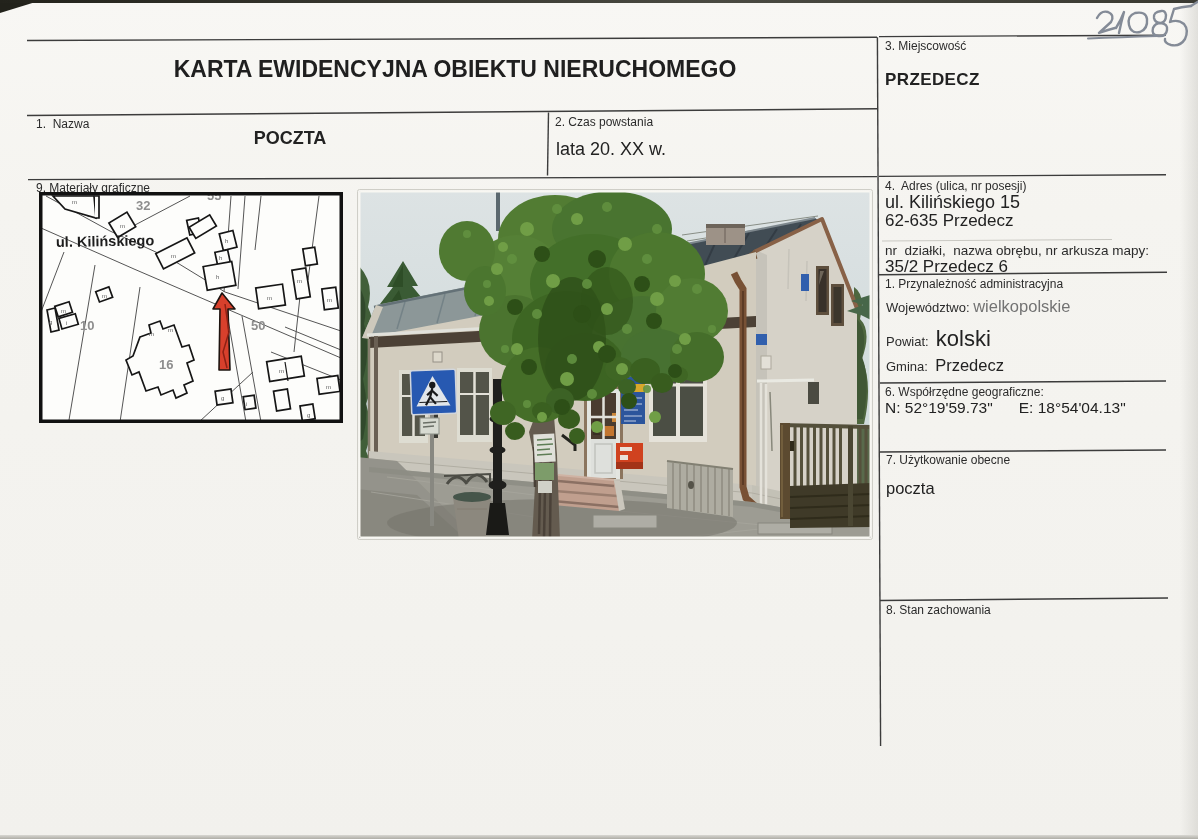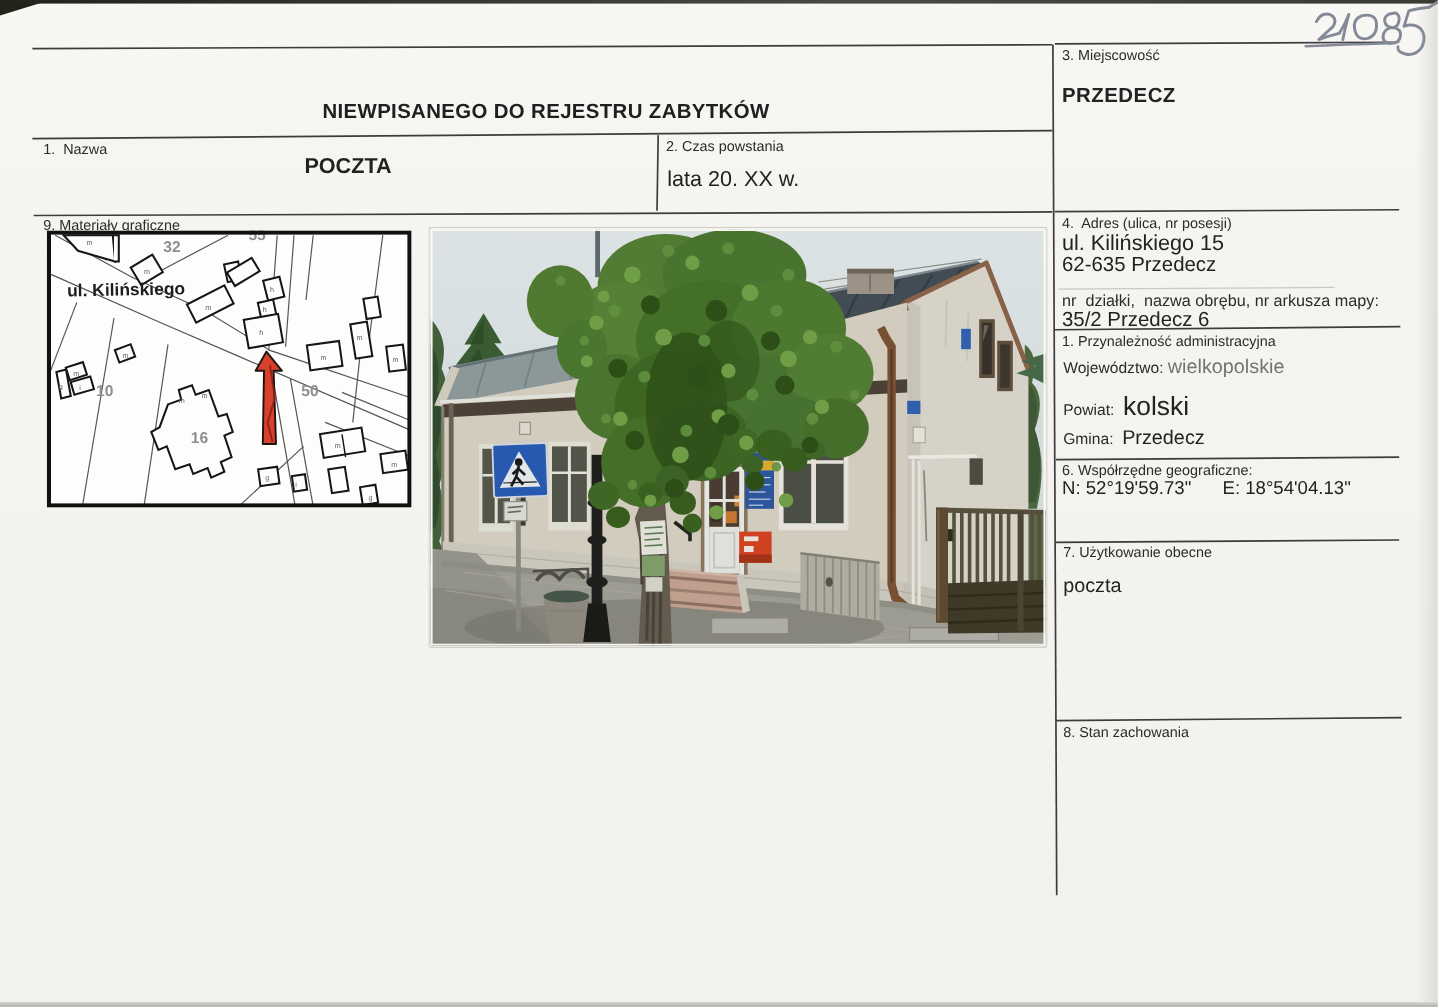--- a/index.html
+++ b/index.html
@@ -57,22 +57,22 @@
       <path d="M1097 18 Q1101 10 1108 12 Q1115 15 1111 22 L1099 33 Q1107 30 1115 28"></path>
       <path d="M1116 28 Q1121 20 1124 12 Q1121 23 1119 33"></path>
       <path d="M1135 13 Q1127 16 1129 25 Q1131 34 1140 32 Q1148 29 1147 19 Q1146 11 1135 13 Z"></path>
       <path d="M1161 11 Q1153 12 1154 18 Q1155 23 1161 23 Q1168 24 1167 30 Q1166 37 1158 36 Q1151 35 1153 28 Q1155 23 1161 23 Q1166 22 1166 15 Q1165 10 1161 11 Z"></path>
       <path d="M1191 6 Q1181 7 1174 9 L1170 22 Q1178 19 1184 24 Q1189 30 1185 39 Q1180 47 1171 45 Q1164 43 1165 39"></path>
       <path d="M1191 6 Q1196 3 1199 1"></path>
       <path d="M1088 38.5 Q1120 37 1158 36" stroke-width="2"></path>
     </g>
   </svg>
 
-
-  <div class="t" style="left:0;top:83px;width:910px;text-align:center;font-size:17px;font-weight:bold;letter-spacing:0.3px;color:#1f1f1f;">NIEWPISANEGO DO REJESTRU ZABYTKÓW</div>
+  <div class="t" style="left:0;top:56px;width:910px;text-align:center;font-size:23px;font-weight:bold;letter-spacing:0;color:#1f1f1f;">KARTA EWIDENCYJNA OBIEKTU NIERUCHOMEGO</div>
+
 
   <div class="t lab" style="left:36px;top:117px;">1.&nbsp; Nazwa</div>
 
   <div class="t" style="left:60px;top:128px;width:460px;text-align:center;font-size:18px;font-weight:bold;color:#222;">POCZTA</div>
 
   <div class="t lab" style="left:555px;top:115px;">2. Czas powstania</div>
 
   <div class="t big" style="left:556px;top:139px;">lata 20. XX w.</div>
 
   <div class="t lab" style="left:36px;top:181px;">9. Materiały graficzne</div>

